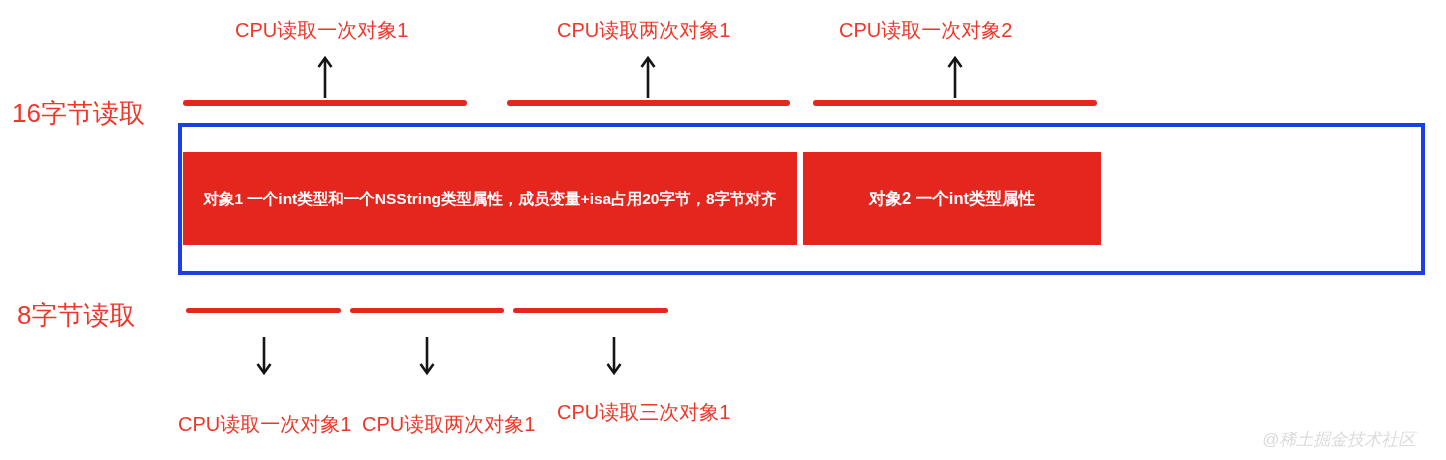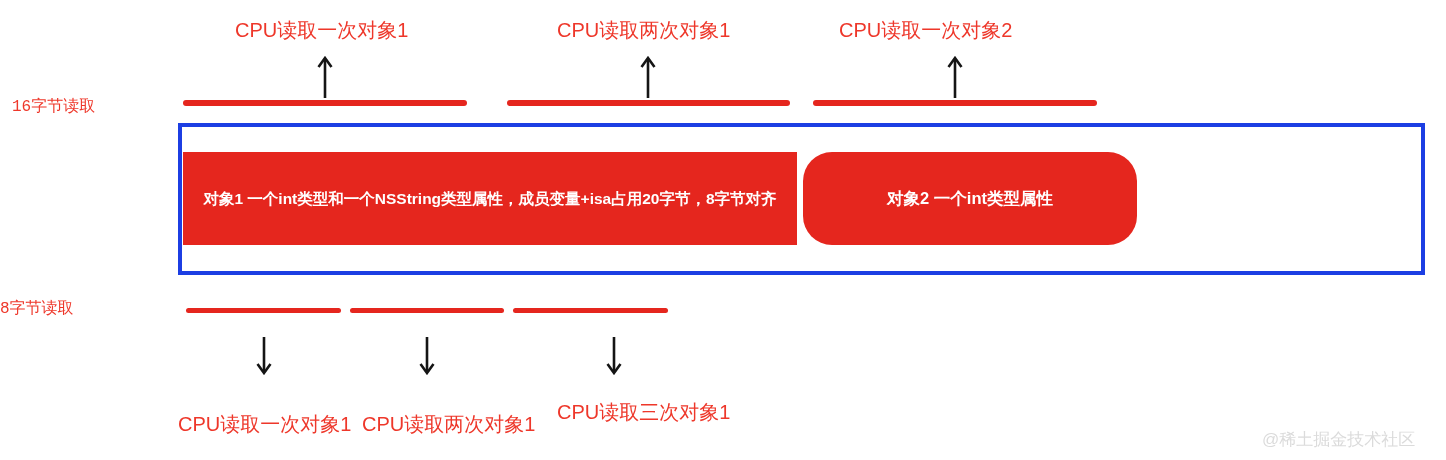--- a/index.html
+++ b/index.html
@@ -7,39 +7,39 @@
     --red-text:#ee372a;
     --blue:#1c3ee3;
     --ink:#151515;
     --wm:#dbdbdb;
   }
   html,body{margin:0;padding:0;background:#fff;}
   body{font-family:"Liberation Sans","DejaVu Sans",sans-serif;}
   #canvas{position:relative;width:1446px;height:460px;background:#ffffff;overflow:hidden;padding-left:41px;}
 
   .red-label{position:absolute;color:var(--red-text);font-size:20px;white-space:nowrap;}
-  .side-label{position:absolute;color:var(--red-text);font-size:16px;white-space:nowrap;font-family:Liberation Mono, monospace;}
+  .side-label{position:absolute;color:var(--red-text);font-size:26px;white-space:nowrap;}
 
   .hbar{position:absolute;background:var(--red-fill);border-radius:3px;}
   .hbar.top{top:100px;height:6px;}
   .hbar.bottom{top:308px;height:5px;}
 
   .arrow{position:absolute;}
 
   .blue-box{position:absolute;left:178px;top:123px;width:1247px;height:152px;
     border:4px solid var(--blue);box-sizing:border-box;background:#fff;}
 
   .red-box{position:absolute;top:152px;height:93px;background:var(--red-fill);
     color:#ffffff;font-weight:bold;display:flex;flex-direction:column;
     justify-content:center;text-align:center;}
   #object1-box{left:183px;width:614px;font-size:15.5px;line-height:25px;}
-  #object2-box{left:803px;width:334px;font-size:16.5px;line-height:27px;border-radius:29px;}
+  #object2-box{left:803px;width:298px;font-size:16.5px;line-height:27px;}
 
   .bottom-label{top:411px;}
-  .watermark{position:absolute;left:1262px;top:428px;color:var(--wm);font-size:17px;white-space:nowrap;}
+  .watermark{position:absolute;left:1262px;top:428px;color:var(--wm);font-size:17px;white-space:nowrap;font-style:italic;}
 </style>
 </head>
 <body>
 
 <div id="canvas">
 
   <div class="red-label" style="left:235px;top:17px">CPU读取一次对象1</div>
   <div class="red-label" style="left:557px;top:17px">CPU读取两次对象1</div>
   <div class="red-label" style="left:839px;top:17px">CPU读取一次对象2</div>
 
@@ -71,21 +71,21 @@
   <div class="blue-box"></div>
 
   <div class="red-box" id="object1-box">
     <div>对象1 一个int类型和一个NSString类型属性，成员变量+isa占用20字节，8字节对齐</div>
   </div>
 
   <div class="red-box" id="object2-box">
     <div>对象2   一个int类型属性</div>
   </div>
 
-  <div class="side-label" style="left:0;top:298px">8字节读取</div>
+  <div class="side-label" style="left:17px;top:298px">8字节读取</div>
 
   <div class="hbar bottom" style="left:186px;width:155px"></div>
   <div class="hbar bottom" style="left:350px;width:154px"></div>
   <div class="hbar bottom" style="left:513px;width:155px"></div>
 
   <span class="arrow" style="left:256px;top:337px">
     <svg width="16" height="38" viewBox="0 0 16 38">
       <path d="M8 0 V34" stroke="#151515" stroke-width="2.6" fill="none"></path>
       <path d="M1.5 27 L8 36 L14.5 27" stroke="#151515" stroke-width="2.6" fill="none"></path>
     </svg>

